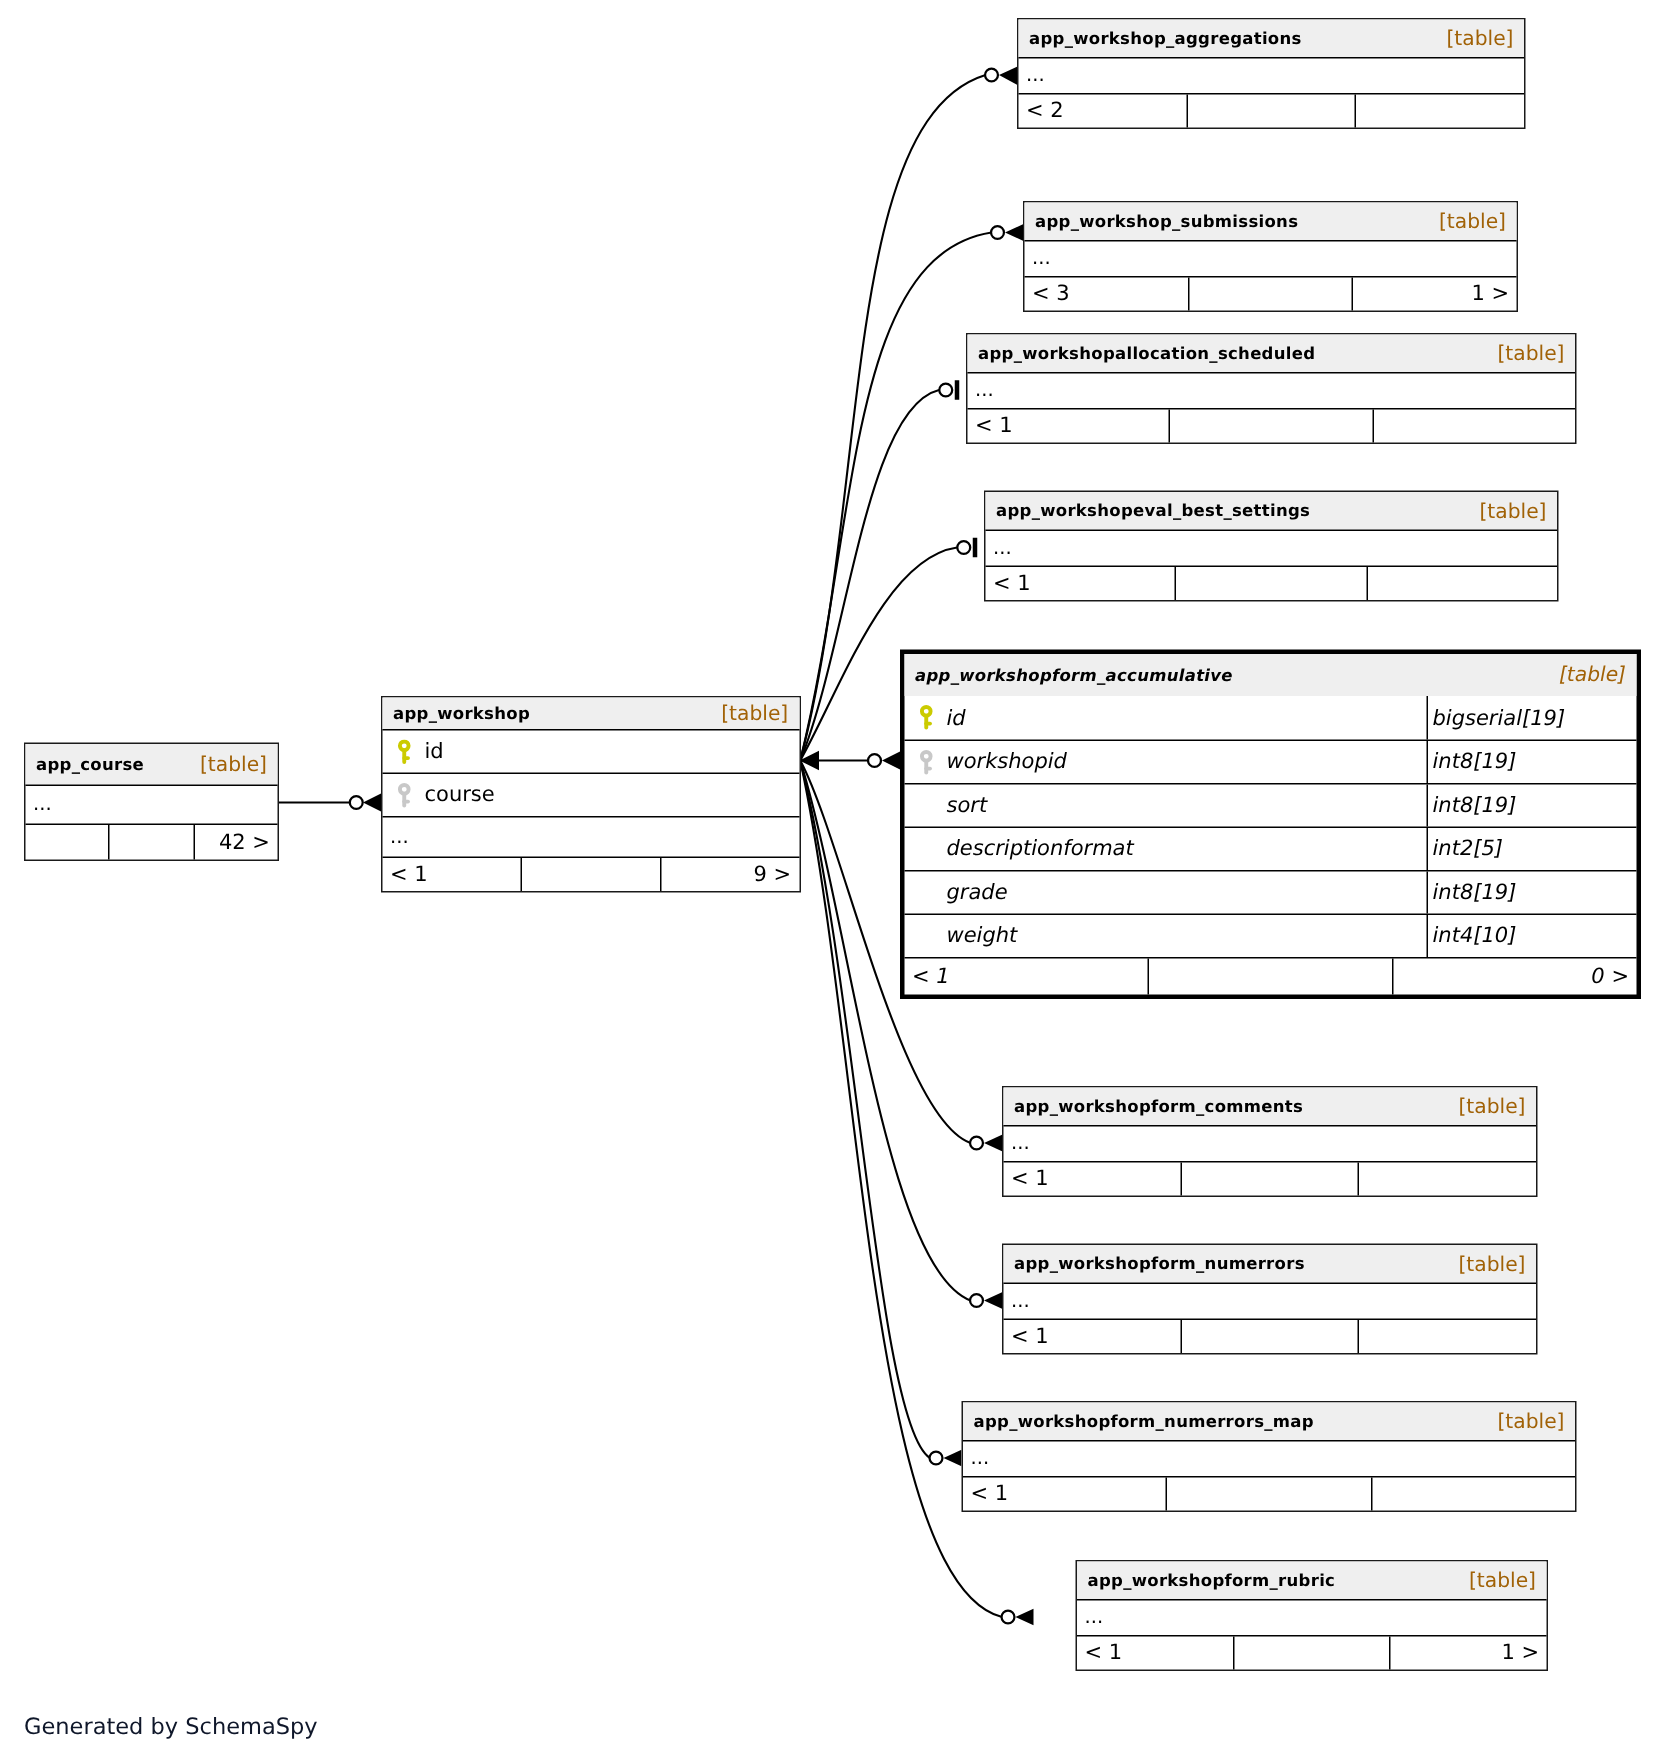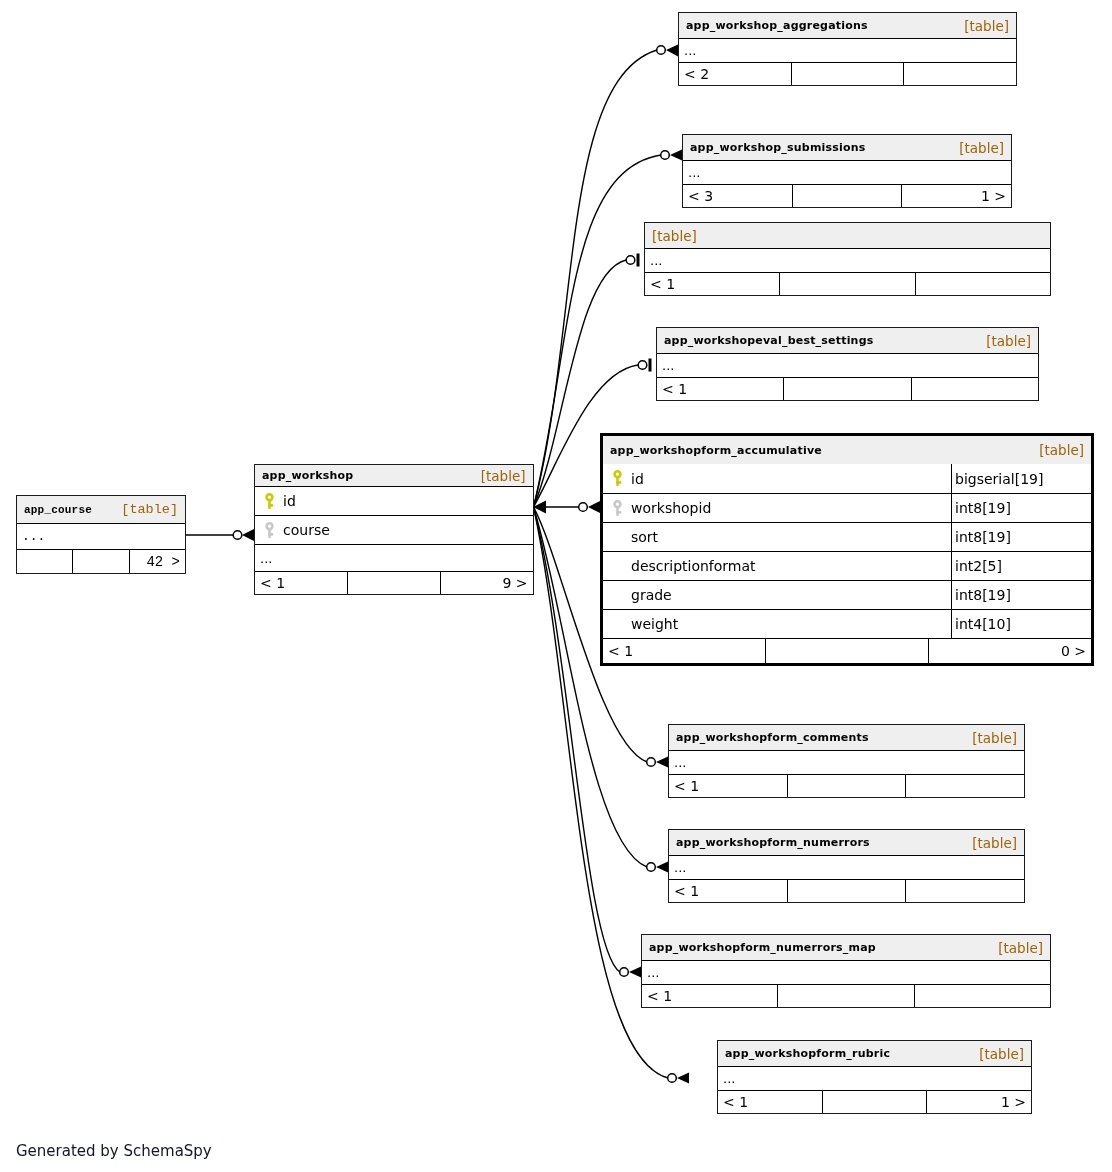--- a/index.html
+++ b/index.html
@@ -118,20 +118,21 @@
     <div class="dots">...</div>
     <div class="foot">
       <span class="fcell">&lt; 3</span>
       <span class="fcell"></span>
       <span class="fcell right">1 &gt;</span>
     </div>
   </div>
 
   <div class="tbl" style="left:644px;top:222px;width:407px;">
     <div class="hdr">
+      <span class="tname">app_workshopallocation_scheduled</span>
       <span class="badge">[table]</span>
     </div>
     <div class="dots">...</div>
     <div class="foot">
       <span class="fcell">&lt; 1</span>
       <span class="fcell"></span>
       <span class="fcell right"></span>
     </div>
   </div>
 
@@ -141,21 +142,21 @@
       <span class="badge">[table]</span>
     </div>
     <div class="dots">...</div>
     <div class="foot">
       <span class="fcell">&lt; 1</span>
       <span class="fcell"></span>
       <span class="fcell right"></span>
     </div>
   </div>
 
-  <div class="tbl main" style="left:600px;top:433px;width:494px;">
+  <div class="tbl main" style="left:600px;top:433px;width:494px;font-style:italic;">
     <div class="hdr">
       <span class="tname">app_workshopform_accumulative</span>
       <span class="badge">[table]</span>
     </div>
     <div class="crow" style="border-top:none;">
       <span class="keybox">
         <svg width="13" height="17" viewBox="0 0 13 17">
             <g stroke="#cbcb00" stroke-width="2.6" fill="none" stroke-linecap="round">
               <circle cx="6.5" cy="4.2" r="2.9"></circle>
               <path d="M6.5 7.2 L6.5 15"></path>
@@ -288,21 +289,21 @@
       <span class="cname">course</span>
     </div>
     <div class="dots" style="height:27px;">...</div>
     <div class="foot">
       <span class="fcell">&lt; 1</span>
       <span class="fcell"></span>
       <span class="fcell right">9 &gt;</span>
     </div>
   </div>
 
-  <div class="tbl" style="left:16px;top:495px;width:170px;font-family:Liberation Mono, monospace;">
+  <div class="tbl" style="left:16px;top:495px;width:170px;">
     <div class="hdr" style="height:27px;">
       <span class="tname">app_course</span>
       <span class="badge">[table]</span>
     </div>
     <div class="dots" style="height:26px;">...</div>
     <div class="foot" style="height:24px;">
       <span class="fcell"></span>
       <span class="fcell"></span>
       <span class="fcell right">42 &gt;</span>
     </div>

